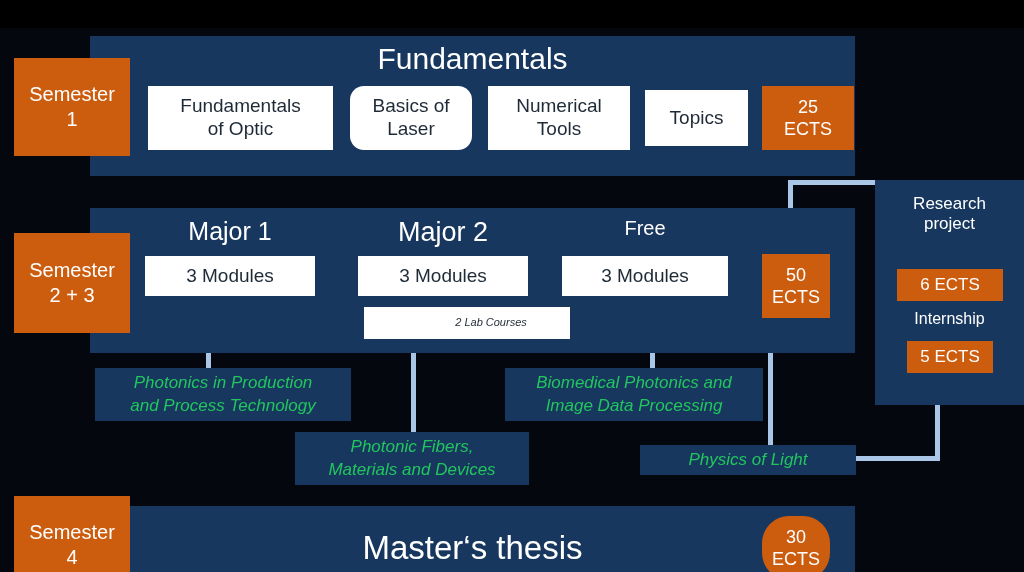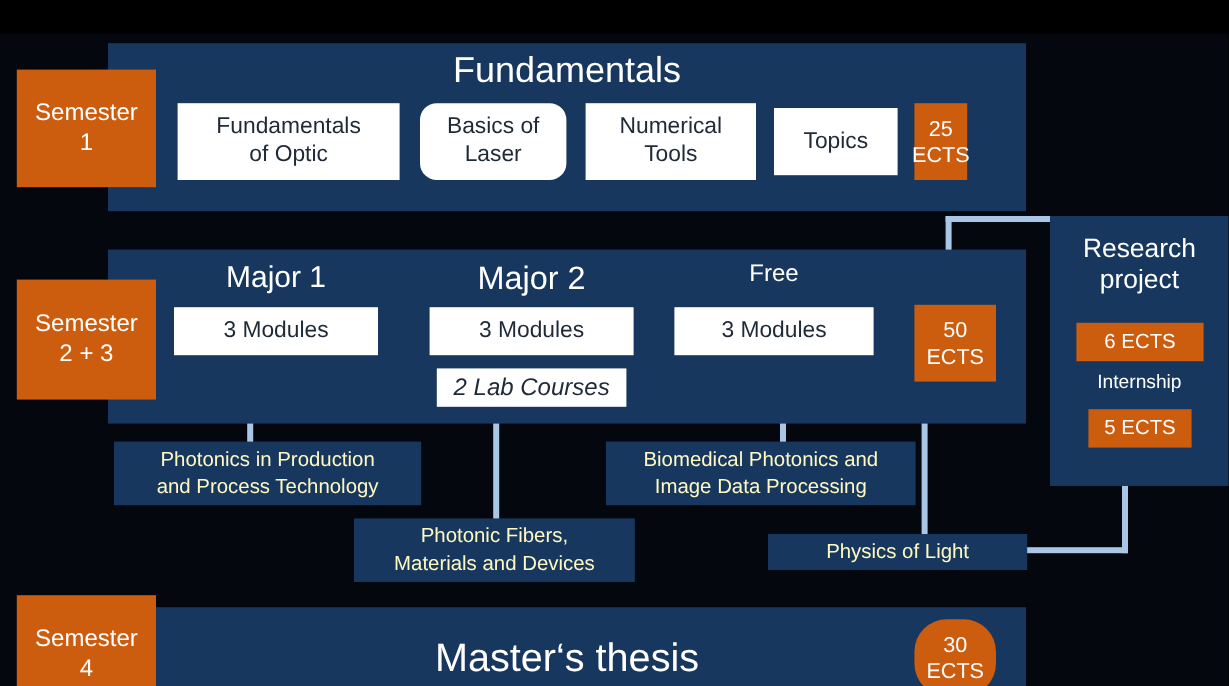--- a/index.html
+++ b/index.html
@@ -23,24 +23,24 @@
     position: absolute; background: #ffffff; color: #1f2a37;
     display: flex; align-items: center; justify-content: center;
     text-align: center; white-space: pre-line; z-index: 3;
     line-height: 1.2; font-size: 19px;
   }
   .wtext {
     position: absolute; color: #fff; text-align: center;
     white-space: pre-line; z-index: 3; line-height: 1.2;
   }
   .track {
-    position: absolute; background: #17375e; color: #fef9c3;
+    position: absolute; background: #17375e; color: #22c55e;
     display: flex; align-items: center; justify-content: center;
     text-align: center; white-space: pre-line; z-index: 2;
-    font-size: 17px; line-height: 1.35;
+    font-size: 17px; line-height: 1.35; font-style: italic;
   }
   .italic { font-style: italic; }
 </style>
 </head>
 <body>
 
 <div class="stage">
 
   <div class="connector" style="left:788px;top:152px;width:92px;height:5px;"></div>
   <div class="connector" style="left:788px;top:152px;width:5px;height:32px;"></div>
@@ -55,38 +55,38 @@
   <div class="wtext" style="left:90px;top:13px;width:765px;font-size:30px;">Fundamentals</div>
   <div class="orange" style="left:14px;top:30px;width:116px;height:98px;font-size:20px;">Semester
 1</div>
   <div class="whitebox" style="left:148px;top:58px;width:185px;height:64px;">Fundamentals
 of Optic</div>
   <div class="whitebox" style="left:350px;top:58px;width:122px;height:64px;border-radius:14px;">Basics of
 Laser</div>
   <div class="whitebox" style="left:488px;top:58px;width:142px;height:64px;">Numerical
 Tools</div>
   <div class="whitebox" style="left:645px;top:62px;width:103px;height:56px;">Topics</div>
-  <div class="orange" style="left:762px;top:58px;width:44px;height:64px;font-size:18px;text-align:center;">25
+  <div class="orange" style="left:762px;top:58px;width:92px;height:64px;font-size:18px;text-align:center;">25
 ECTS</div>
 
   <div class="panel" style="left:90px;top:180px;width:765px;height:145px;"></div>
   <div class="orange" style="left:14px;top:205px;width:116px;height:100px;font-size:20px;">Semester
 2 + 3</div>
   <div class="wtext" style="left:145px;top:188px;width:170px;font-size:25px;">Major 1</div>
   <div class="wtext" style="left:358px;top:188px;width:170px;font-size:27px;">Major 2</div>
   <div class="wtext" style="left:562px;top:188px;width:166px;font-size:20px;">Free</div>
   <div class="whitebox" style="left:145px;top:228px;width:170px;height:40px;">3 Modules</div>
   <div class="whitebox" style="left:358px;top:228px;width:170px;height:40px;">3 Modules</div>
   <div class="whitebox" style="left:562px;top:228px;width:166px;height:40px;">3 Modules</div>
-  <div class="whitebox italic" style="left:364px;top:279px;width:158px;height:32px;font-size:20px;">2 Lab Courses</div>
+  <div class="whitebox italic" style="left:364px;top:279px;width:158px;height:32px;font-size:11px;padding-left:48px;">2 Lab Courses</div>
   <div class="orange" style="left:762px;top:226px;width:68px;height:64px;font-size:18px;">50
 ECTS</div>
 
   <div class="panel" style="left:875px;top:152px;width:149px;height:225px;"></div>
-  <div class="wtext" style="left:875px;top:166px;width:149px;font-size:22px;">Research
+  <div class="wtext" style="left:875px;top:166px;width:149px;font-size:17px;">Research
 project</div>
   <div class="orange" style="left:897px;top:241px;width:106px;height:32px;font-size:17px;">6 ECTS</div>
   <div class="wtext" style="left:875px;top:281px;width:149px;font-size:16px;">Internship</div>
   <div class="orange" style="left:907px;top:313px;width:86px;height:32px;font-size:17px;">5 ECTS</div>
 
   <div class="track" style="left:95px;top:340px;width:256px;height:53px;">Photonics in Production
 and Process Technology</div>
   <div class="track" style="left:505px;top:340px;width:258px;height:53px;">Biomedical Photonics and
 Image Data Processing</div>
   <div class="track" style="left:640px;top:417px;width:216px;height:30px;">Physics of Light</div>

